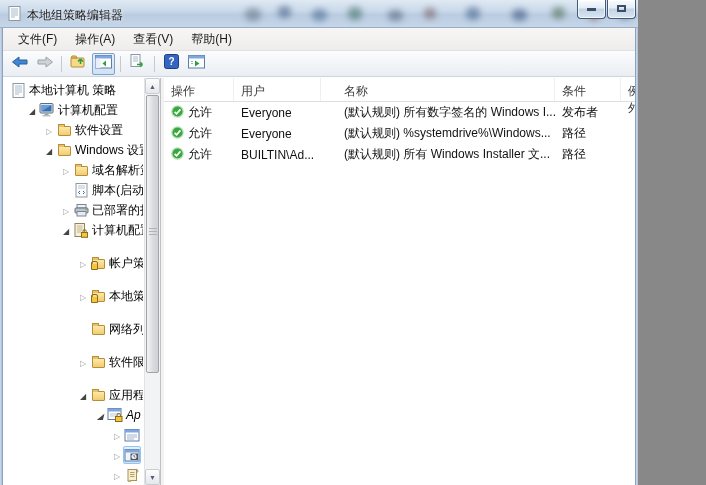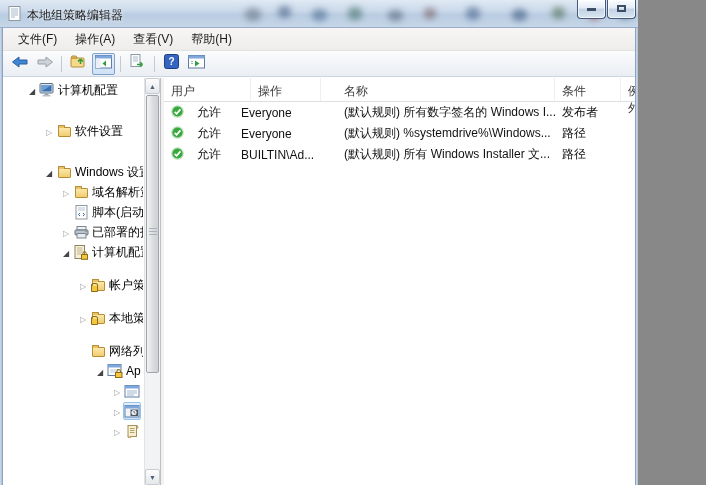--- a/index.html
+++ b/index.html
@@ -40,22 +40,22 @@
   .tbtn.pressed{background:linear-gradient(180deg,#e4eefa,#cfe2f6);border-color:#7ea2c9;}
   .tsep{width:1px;height:16px;background:#c5cad2;margin:0 4px;}
   
   .content{position:absolute;top:78px;left:3px;right:3px;bottom:0;display:flex;background:#fff;}
   .tree-panel{position:relative;width:158px;flex:none;background:#fff;border-right:1px solid #bfbfbf;}
   .splitter{width:3px;flex:none;background:#f2f2f2;}
   .list-panel{flex:1;background:#fff;overflow:hidden;}
   
   .tree-rows{position:absolute;top:2px;left:0;right:17px;bottom:0;overflow:hidden;}
   .trow{height:20px;display:flex;align-items:center;white-space:nowrap;}
-  .l0{padding-left:6px;}  .l1{padding-left:23px;} .l2{padding-left:40px;margin-top:21px;}
-  .l3{padding-left:57px;} .l4{padding-left:74px;margin-top:13px;} .l5{padding-left:91px;} .l6{padding-left:108px;}
+  .l0{padding-left:6px;}  .l1{padding-left:23px;} .l2{padding-left:40px;}
+  .l3{padding-left:57px;} .l4{padding-left:74px;margin-top:13px;} .l5{padding-left:91px;font-style:italic;} .l6{padding-left:108px;}
   .exp{width:12px;flex:none;text-align:center;line-height:20px;}
   .exp.c::before{content:"▷";font-size:8px;color:#a0a0a0;}
   .exp.e::before{content:"◢";font-size:8px;color:#454545;}
   .exp.n{visibility:hidden;}
   .ticon{flex:none;display:inline-flex;align-items:center;justify-content:center;
     width:18px;height:18px;margin-right:2px;}
   .ticon.sel{background:linear-gradient(180deg,#e3f1fc,#cbe4f9);border:1px solid #92c4ee;border-radius:2px;}
   .tlabel{font-size:12px;color:#000;}
   .i-folder{position:relative;width:13px;height:10px;margin-top:2px;
     background:linear-gradient(180deg,#fbe9a9,#f1cc71);border:1px solid #b78e35;border-radius:1px;}
@@ -74,21 +74,21 @@
     background:linear-gradient(90deg,#f4f4f4,#d8dadd 60%,#cfd1d4);border:1px solid #9fa4ab;border-radius:2px;}
   .grip{width:8px;height:7px;margin:132px auto 0;
     background:repeating-linear-gradient(180deg,#aab2bb 0 1px,rgba(0,0,0,0) 1px 3px);}
   
   .list-header{height:24px;display:flex;border-bottom:1px solid #dbdee2;background:#fff;}
   .hcell{font-size:12px;color:#3c3c3c;padding:5px 0 0 7px;border-right:1px solid #efefef;height:100%;}
   .c-act{width:70px;flex:none;} .c-usr{width:87px;flex:none;} .c-name{width:218px;flex:none;margin-left:16px;}
   .c-cond{width:66px;flex:none;} .c-exc{flex:1;}
   .lrow{height:21px;display:flex;align-items:center;}
   .lcell{font-size:12px;color:#111;padding-left:7px;white-space:nowrap;overflow:hidden;}
-  .actwrap{display:flex;align-items:center;gap:13px;}
+  .actwrap{display:flex;align-items:center;gap:4px;}
 </style>
 </head>
 <body>
 
 <div class="window">
 
   <div class="titlebar">
     <span class="blob" style="left:245px;top:8px;width:16px;height:13px;background:#5a6678;"></span>
     <span class="blob" style="left:278px;top:6px;width:13px;height:12px;background:#2e4a75;"></span>
     <span class="blob" style="left:312px;top:9px;width:15px;height:12px;background:#335a84;"></span>
@@ -175,20 +175,29 @@
             <path d="M7 5.5 l4.5 3 -4.5 3 z" fill="#2f9e3f"></path>
           </svg></span>
       </div>
   </div>
 
   <div class="content">
 
     <div class="tree-panel">
       <div class="tree-rows">
 
+        <div class="trow l0">
+          <span class="ticon">
+              <svg width="13" height="15" viewBox="0 0 13 15">
+                <rect x="1" y="0.5" width="11" height="14" fill="#fdfdfb" stroke="#8c98a4"></rect>
+                <path d="M3 3h7M3 5h7M3 7h7M3 9h7M3 11h4" stroke="#a9bccd" stroke-width="1" fill="none"></path>
+              </svg>
+            </span>
+          <span class="tlabel">本地计算机 策略</span>
+        </div>
 
         <div class="trow l1">
           <span class="exp e"></span>
           <span class="ticon">
               <svg width="16" height="14" viewBox="0 0 16 14">
                 <rect x="1" y="0.5" width="13" height="9.5" rx="1" fill="#dce4ec" stroke="#5d6e80"></rect>
                 <rect x="2.5" y="2" width="10" height="6.5" fill="#3a6fb0"></rect>
                 <path d="M2.5 2 L12.5 2 L2.5 8.5 Z" fill="#6d9fd4"></path>
                 <rect x="5.5" y="10.5" width="4" height="1.5" fill="#93a1af"></rect>
                 <rect x="3.5" y="12" width="8" height="1.5" rx="0.5" fill="#b7c1cb"></rect>
@@ -278,21 +287,35 @@
 
         <div class="trow l4">
           <span class="exp n"></span>
           <span class="ticon">
               <span class="i-folder"></span>
             </span>
           <span class="tlabel">网络列</span>
         </div>
 
 
-
+        <div class="trow l4">
+          <span class="exp c"></span>
+          <span class="ticon">
+              <span class="i-folder"></span>
+            </span>
+          <span class="tlabel">软件限</span>
+        </div>
+
+        <div class="trow l4">
+          <span class="exp e"></span>
+          <span class="ticon">
+              <span class="i-folder"></span>
+            </span>
+          <span class="tlabel">应用程</span>
+        </div>
 
         <div class="trow l5">
           <span class="exp e"></span>
           <span class="ticon">
               <svg width="16" height="14" viewBox="0 0 16 14">
                 <rect x="1" y="0.5" width="13" height="11" fill="#fff" stroke="#5f7ca6"></rect>
                 <rect x="1" y="0.5" width="13" height="3" fill="#7da7dd"></rect>
                 <path d="M3 6h9M3 8h6" stroke="#b9c9da" stroke-width="1"></path>
                 <rect x="8.5" y="8.5" width="6.5" height="5" fill="#f4c63f" stroke="#8d6d14"></rect>
                 <path d="M10 8.5 V7.2 a1.7 1.7 0 0 1 3.4 0 V8.5" fill="none" stroke="#8d6d14" stroke-width="1.1"></path>
@@ -351,22 +374,22 @@
             </div>
         </div>
         <div class="sarrow">▼</div>
       </div>
     </div>
 
     <div class="splitter"></div>
 
     <div class="list-panel">
       <div class="list-header">
+        <div class="hcell c-act">操作</div>
         <div class="hcell c-usr">用户</div>
-        <div class="hcell c-act">操作</div>
         <div class="hcell c-name">名称</div>
         <div class="hcell c-cond">条件</div>
         <div class="hcell c-exc" style="border-right:none;">例外</div>
       </div>
 
       <div class="lrow">
         <div class="lcell c-act">
             <span class="actwrap">
               <span><svg width="13" height="13" viewBox="0 0 13 13">
                   <circle cx="6.5" cy="6.5" r="5.7" fill="#39a83f" stroke="#bfe3bf" stroke-width="1.2"></circle>

